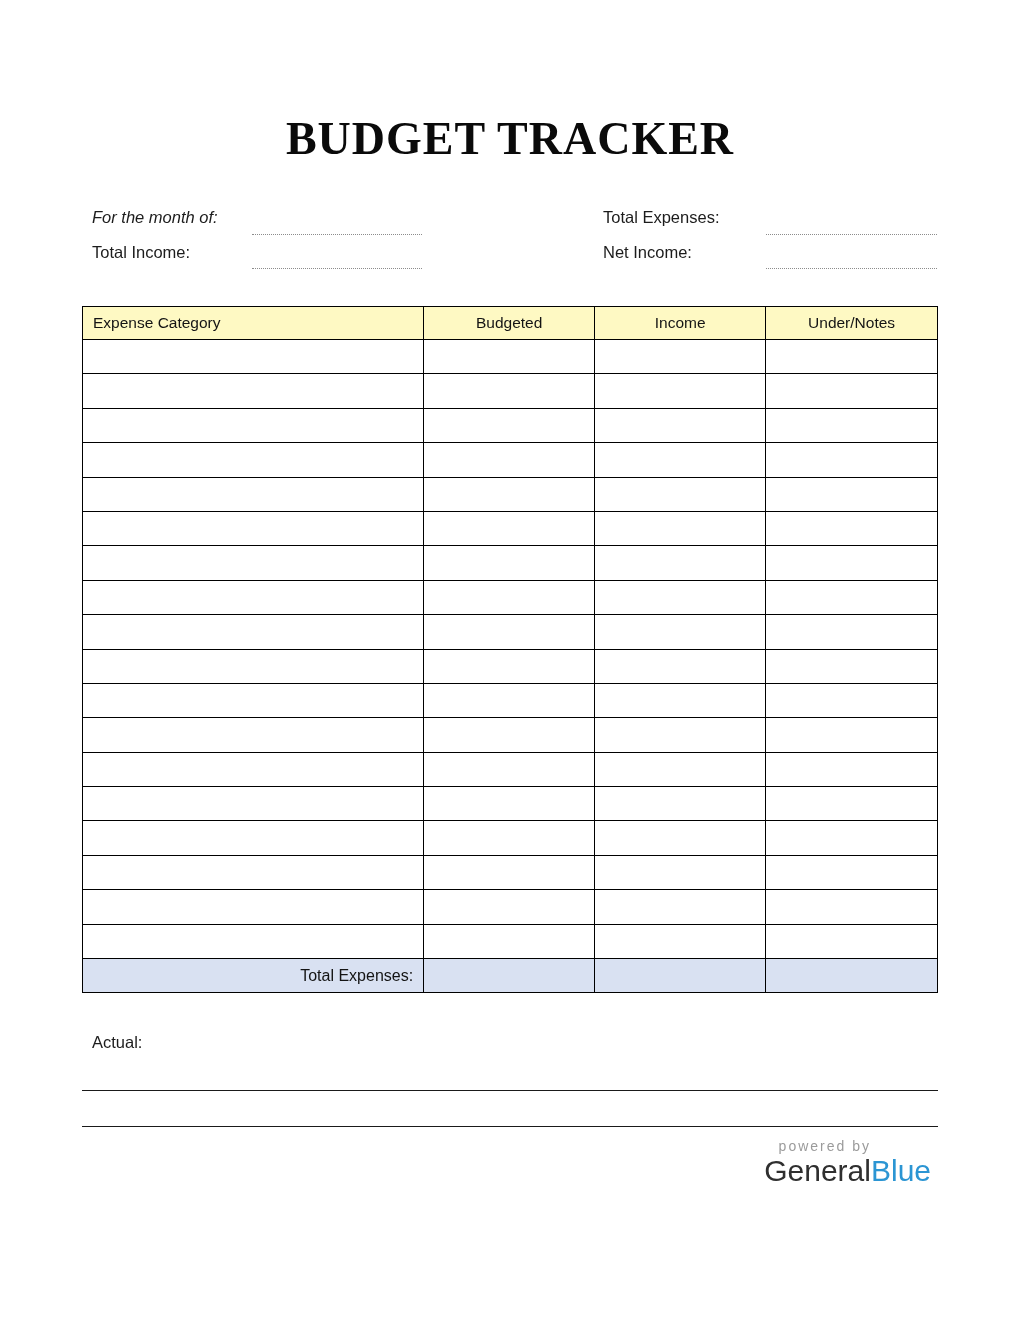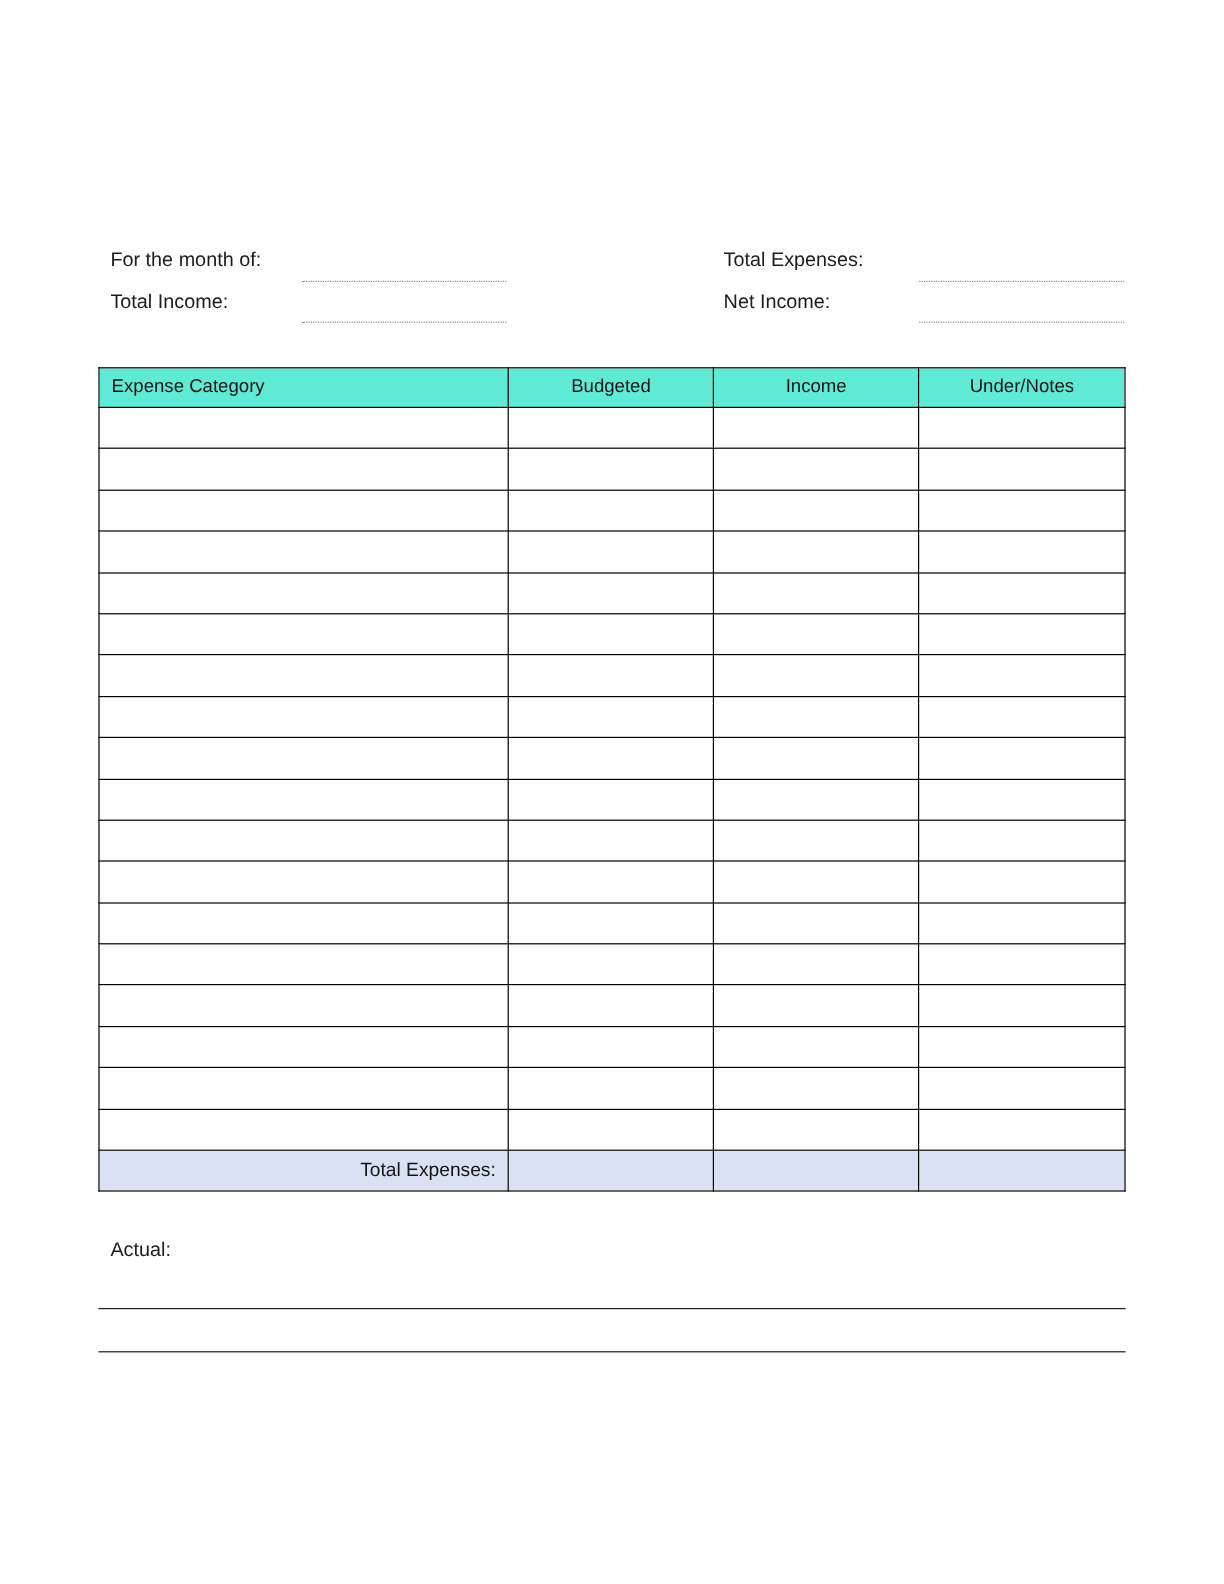--- a/index.html
+++ b/index.html
@@ -36,21 +36,21 @@
     position: absolute;
     font-size: 16.5px;
     color: #1c1c1c;
     white-space: nowrap;
   }
   .meta .fill-line {
     position: absolute;
     border-bottom: 1px dotted #8c8c8c;
     height: 1px;
   }
-  .lbl-month   { left: 10px;  top: 8px;  }
+  .lbl-month   { left: 10px;  top: 8px; font-style: italic;  }
   .lbl-texp    { left: 521px; top: 8px;  }
   .lbl-tinc    { left: 10px;  top: 43px; }
   .lbl-ninc    { left: 521px; top: 43px; }
   .line-month  { left: 170px; top: 34px; width: 170px; }
   .line-texp   { left: 684px; top: 34px; width: 171px; }
   .line-tinc   { left: 170px; top: 68px; width: 170px; }
   .line-ninc   { left: 684px; top: 68px; width: 171px; }
 
   
   table.budget {
@@ -66,21 +66,21 @@
   table.budget col.c2 { width: 20.0%; }
   table.budget col.c3 { width: 20.0%; }
   table.budget col.c4 { width: 20.1%; }
   table.budget th, table.budget td {
     border: 1px solid #000000;
     padding: 0 10px;
     overflow: hidden;
     white-space: nowrap;
   }
   table.budget { border: 1.5px solid #000000; }
-  table.budget thead tr { height: 33px; background: #5eead4; }
+  table.budget thead tr { height: 33px; background: #fef9c3; }
   table.budget thead th {
     font-weight: normal;
     font-size: 15.5px;
     text-align: center;
     color: #141414;
   }
   table.budget thead th:first-child { text-align: left; }
   table.budget tbody tr { height: 34.4px; background: #ffffff; }
   table.budget tfoot tr { height: 34px; background: #d9e1f2; }
   table.budget tfoot td.total-label {
@@ -127,20 +127,21 @@
     white-space: nowrap;
   }
   .brand .logo .g { color: #2f2f2f; }
   .brand .logo .b { color: #2b95d3; }
 </style>
 </head>
 <body>
 
 <div class="page">
 
+  <h1 class="title">BUDGET TRACKER</h1>
 
   <div class="meta">
     <span class="lbl lbl-month">For the month of:</span>
     <span class="fill-line line-month"></span>
 
     <span class="lbl lbl-texp">Total Expenses:</span>
     <span class="fill-line line-texp"></span>
 
     <span class="lbl lbl-tinc">Total Income:</span>
     <span class="fill-line line-tinc"></span>
@@ -281,14 +282,18 @@
         <td></td>
         <td></td>
       </tr>
     </tfoot>
   </table>
 
   <div class="notes-label">Actual:</div>
   <div class="note-line nl1"></div>
   <div class="note-line nl2"></div>
 
+  <div class="brand">
+    <div class="powered">powered by</div>
+    <div class="logo"><span class="g">General</span><span class="b">Blue</span></div>
+  </div>
 
 </div>
 
 </body></html>

